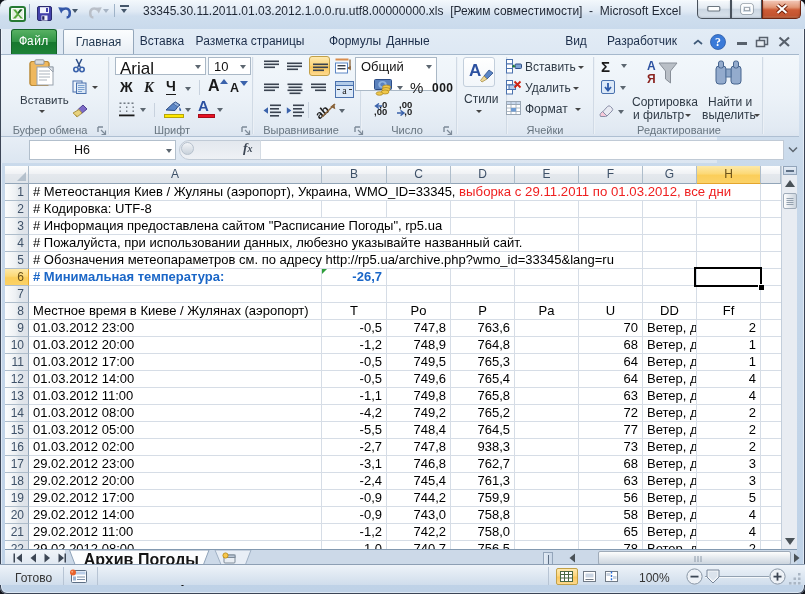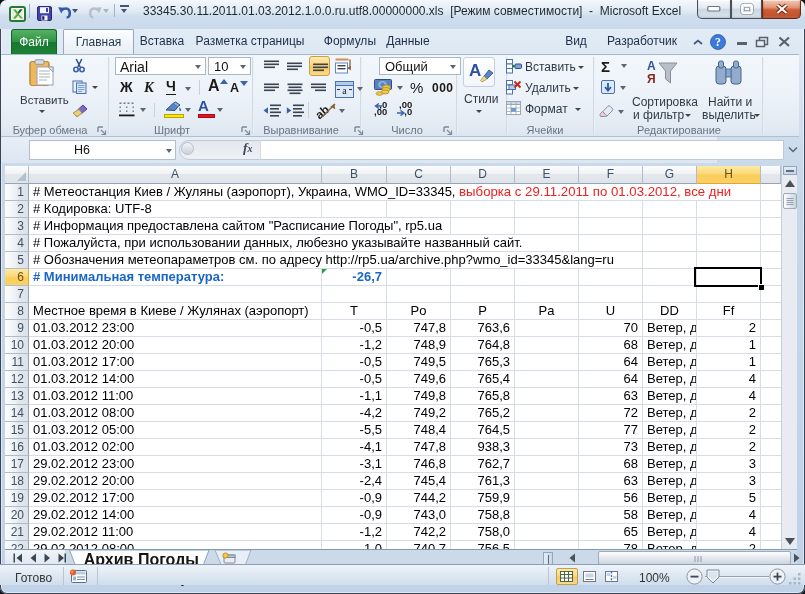--- a/index.html
+++ b/index.html
@@ -117,25 +117,25 @@
       </div>
  <div class="wbtn close" style="left:762px;width:39px;border-radius:0 0 5px 0;">
    <svg width="14" height="12">
           <path d="M2.5 2 L11.5 10 M11.5 2 L2.5 10" stroke="#701f08" stroke-width="4"></path>
           <path d="M2.5 2 L11.5 10 M11.5 2 L2.5 10" stroke="#fdfdfd" stroke-width="2.2"></path>
         </svg>
       </div>
 </div>
 
 <div class="abs" id="tabs">
- <div class="rtab" id="tabfile" style="left:11px;width:46px;">Файл</div>
+ <div class="rtab" id="tabfile" style="left:11px;width:46px;font-family:Liberation Mono, monospace;">Файл</div>
  <div class="rtab" id="tabhome" style="left:63px;width:71px;">Главная</div>
  <div class="rtab" style="left:137px;width:50px;">Вставка</div>
  <div class="rtab" style="left:190px;width:120px;">Разметка страницы</div>
- <div class="rtab" style="left:314px;width:62px;text-align:right;">Формулы</div>
+ <div class="rtab" style="left:324px;width:62px;">Формулы</div>
  <div class="rtab" style="left:379px;width:58px;">Данные</div>
  <div class="rtab" style="left:558px;width:36px;">Вид</div>
  <div class="rtab" style="left:598px;width:88px;">Разработчик</div>
 
  <svg class="abs" style="left:692px;top:8px" width="12" height="10">
         <path d="M2 7 L6 3.6 L10 7" fill="none" stroke="#3f5a78" stroke-width="1.7"></path>
       </svg>
 
  <svg class="abs" style="left:710px;top:5px" width="16" height="16">
   <circle cx="8" cy="8" r="7.5" fill="#3a7ad8"></circle>
@@ -192,21 +192,21 @@
   <path d="M2 10 L8 6.5 L11 10 L6 14 Z" fill="#e8d27c" stroke="#a8924a"></path>
   <path d="M2.5 10.5 L7 13.5" stroke="#c9b25e" stroke-width="1"></path>
  </svg>
  <div class="glabel" style="left:9px;width:80px">Буфер обмена</div>
  <svg class="glauncher" style="left:96px;top:71px" width="11" height="11">
   <path d="M1 1 H6 M1 1 V6" stroke="#7e8b99" stroke-width="1.4" fill="none"></path>
   <path d="M4 4 L8.5 8.5 M8.5 4.5 V8.5 H4.5" stroke="#7e8b99" stroke-width="1.2" fill="none"></path>
  </svg>
 
  <div class="combo" style="left:114px;top:2px;width:91px;height:18px">
-   <div class="rbtxt" style="left:4px;top:1px;font-size:14px;color:#111">Arial</div>
+   <div class="rbtxt" style="left:4px;top:1px;font-size:17px;color:#111">Arial</div>
    <div class="cds" style="left:79px;top:7px"></div>
       </div>
  <div class="combo" style="left:207px;top:2px;width:43px;height:18px">
    <div class="rbtxt" style="left:5px;top:1px;font-size:13px;color:#111">10</div>
    <div class="cds" style="left:31px;top:7px"></div>
       </div>
  <div class="rbtxt" style="left:119px;top:24px;font-size:14px;font-weight:bold;color:#1a1a1a">Ж</div>
  <div class="rbtxt" style="left:143px;top:24px;font-size:14.5px;font-style:italic;font-family:'Liberation Serif',serif;font-weight:bold;color:#1a1a1a">К</div>
  <div class="rbtxt" style="left:165px;top:24px;font-size:14px;font-weight:bold;color:#1a1a1a;border-bottom:1.5px solid #1a1a1a;line-height:15px;">Ч</div>
  <div class="cds" style="left:184px;top:32px"></div>
@@ -323,21 +323,21 @@
   <text x="1" y="16" font-size="12" font-weight="bold" fill="#1a1a1a" transform="rotate(-40 6 14)" font-family="Liberation Sans">ab</text>
   <path d="M6 16 L19 3" stroke="#8a643b" stroke-width="1.4"></path>
   <path d="M19.5 1.5 L20.5 7 L15.5 4.5 Z" fill="#8a643b" transform="translate(-1.2,1.2)"></path>
  </svg>
  <div class="cds" style="left:338px;top:54px"></div>
       <div class="glabel" style="left:254px;width:92px">Выравнивание</div>
       <svg class="glauncher" style="left:353px;top:71px" width="11" height="11">
   <path d="M1 1 H6 M1 1 V6" stroke="#7e8b99" stroke-width="1.4" fill="none"></path>
   <path d="M4 4 L8.5 8.5 M8.5 4.5 V8.5 H4.5" stroke="#7e8b99" stroke-width="1.2" fill="none"></path>
       </svg>
- <div class="combo" style="left:378px;top:2px;width:82px;height:18px">
+ <div class="combo" style="left:354px;top:2px;width:82px;height:34px">
    <div class="rbtxt" style="left:5px;top:1px;font-size:13px;color:#111">Общий</div>
    <div class="cds" style="left:70px;top:7px"></div>
       </div>
  <svg class="abs" style="left:373px;top:24px" width="21" height="17">
   <rect x="0.5" y="0.5" width="17" height="10" rx="1" fill="#5b82bd" stroke="#2d4d86"></rect>
   <ellipse cx="8.5" cy="5.5" rx="4.2" ry="3.6" fill="#8fb3e0"></ellipse>
         <ellipse cx="8.5" cy="5.5" rx="2.2" ry="1.9" fill="#5b82bd"></ellipse>
   <g fill="#f0c84a" stroke="#a8831e" stroke-width="0.7">
    <ellipse cx="12.5" cy="8" rx="4" ry="2"></ellipse>
           <ellipse cx="12" cy="10.5" rx="4" ry="2"></ellipse>
@@ -589,21 +589,21 @@
         <div class="gc num">-5,5</div>
         <div class="gc num">748,4</div>
         <div class="gc num">764,5</div>
         <div class="gc"></div>
         <div class="gc num">77</div>
         <div class="gc txt" style="padding-left:4px">Ветер, ду</div>
         <div class="gc num">2</div>
         <div class="gc nb"></div>
         <div class="rh">16</div>
         <div class="gc txt">01.03.2012 02:00</div>
-        <div class="gc num">-4,1</div>
+        <div class="gc num">-2,7</div>
         <div class="gc num">747,8</div>
         <div class="gc num">938,3</div>
         <div class="gc"></div>
         <div class="gc num">73</div>
         <div class="gc txt" style="padding-left:4px">Ветер, ду</div>
         <div class="gc num">2</div>
         <div class="gc nb"></div>
         <div class="rh">17</div>
         <div class="gc txt">29.02.2012 23:00</div>
         <div class="gc num">-3,1</div>

